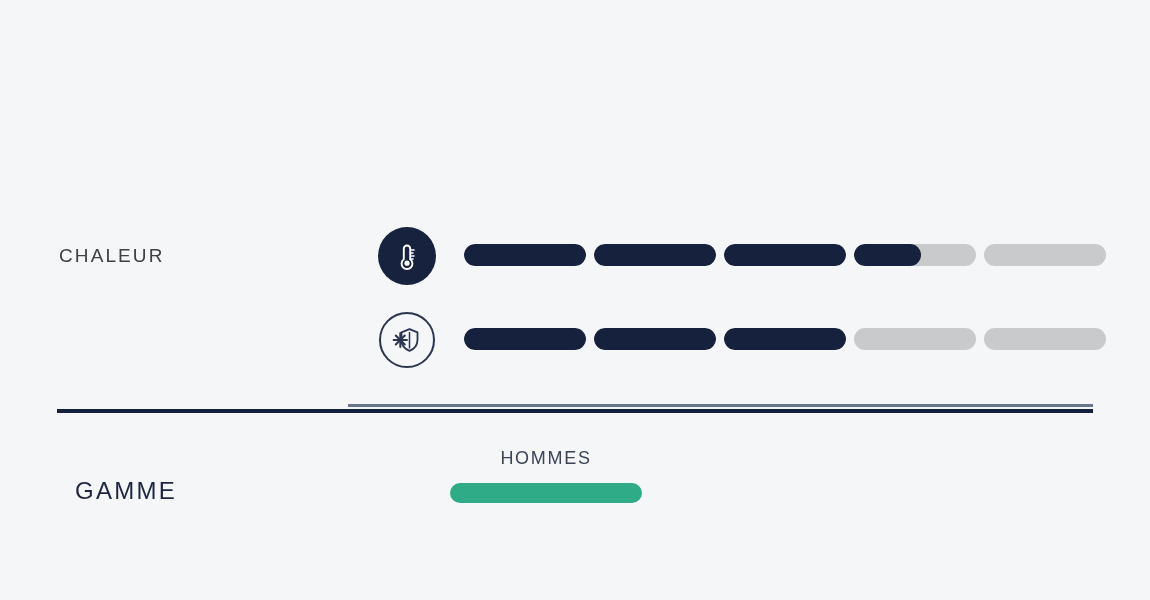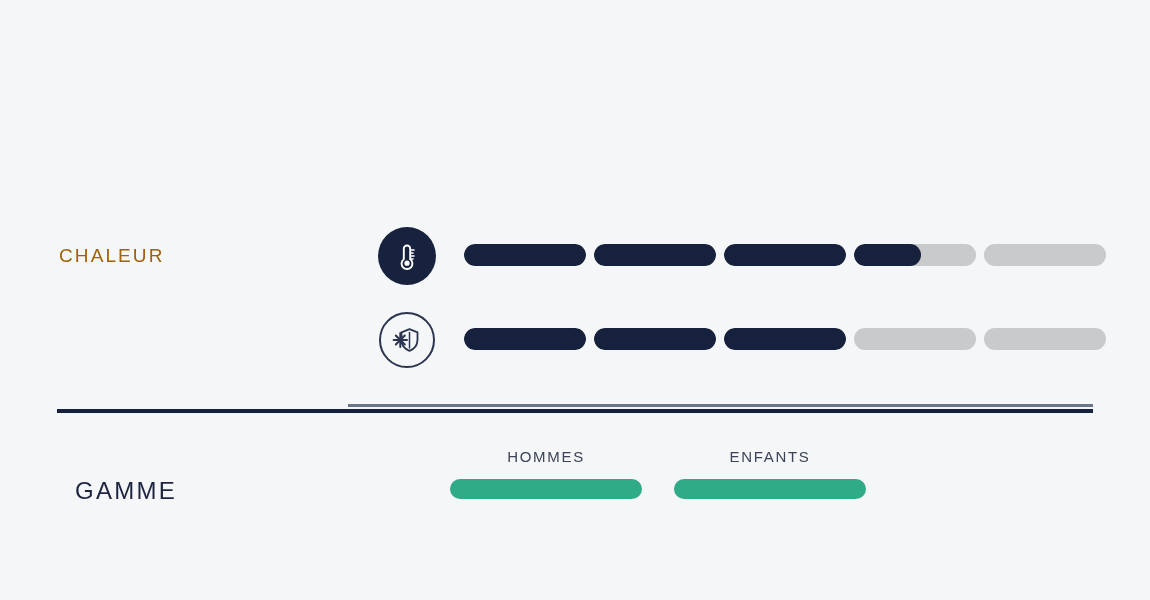--- a/index.html
+++ b/index.html
@@ -45,21 +45,21 @@
   }
   .attr-row.row-heat { top: 224px; }
   .attr-row.row-flex { top: 308px; }
 
   .attr-label {
     position: absolute;
     left: 59px;
     font-size: 19px;
     letter-spacing: 2.1px;
     font-weight: 400;
-    color: #a16207;
+    color: #404040;
     white-space: nowrap;
   }
 
   .attr-icon {
     position: absolute;
     left: 378px;
     width: 58px;
     height: 58px;
     top: 3px;
     display: flex;
@@ -158,21 +158,21 @@
     display: flex;
     gap: 32px;
   }
   .gamme-item {
     width: 192px;
     display: flex;
     flex-direction: column;
     align-items: center;
   }
   .gamme-item-label {
-    font-size: 15px;
+    font-size: 18px;
     letter-spacing: 1.7px;
     color: #3b4358;
     margin-bottom: 14px;
     white-space: nowrap;
   }
   .gamme-bar {
     width: 192px;
     height: 20px;
     border-radius: 10px;
     background: #2fab87;
@@ -272,19 +272,15 @@
     <div class="divider-main"></div>
   </div>
 
   <div class="gamme-label">GAMME</div>
 
   <div class="gamme-track">
     <div class="gamme-item">
       <div class="gamme-item-label">HOMMES</div>
       <div class="gamme-bar"></div>
     </div>
-    <div class="gamme-item">
-      <div class="gamme-item-label">ENFANTS</div>
-      <div class="gamme-bar"></div>
-    </div>
   </div>
 
 </div>
 
 </body></html>

